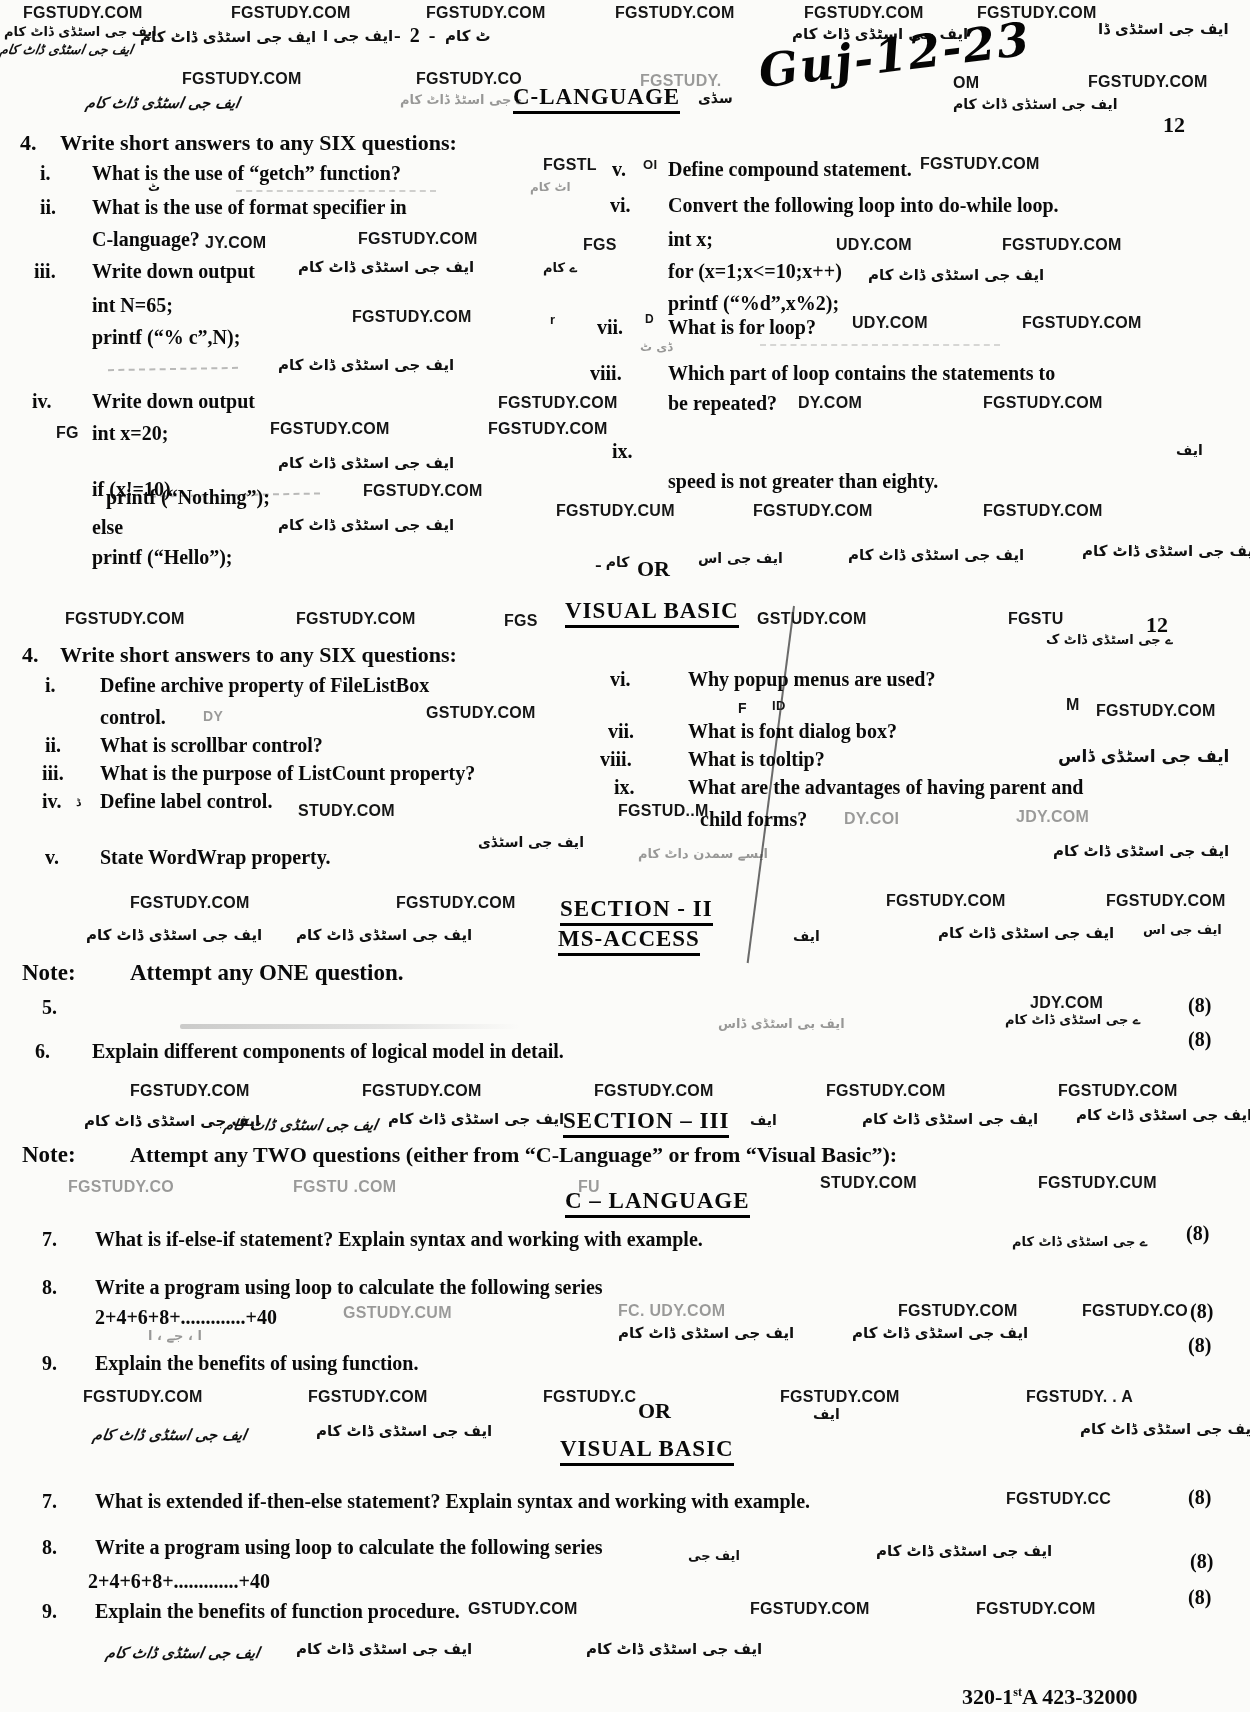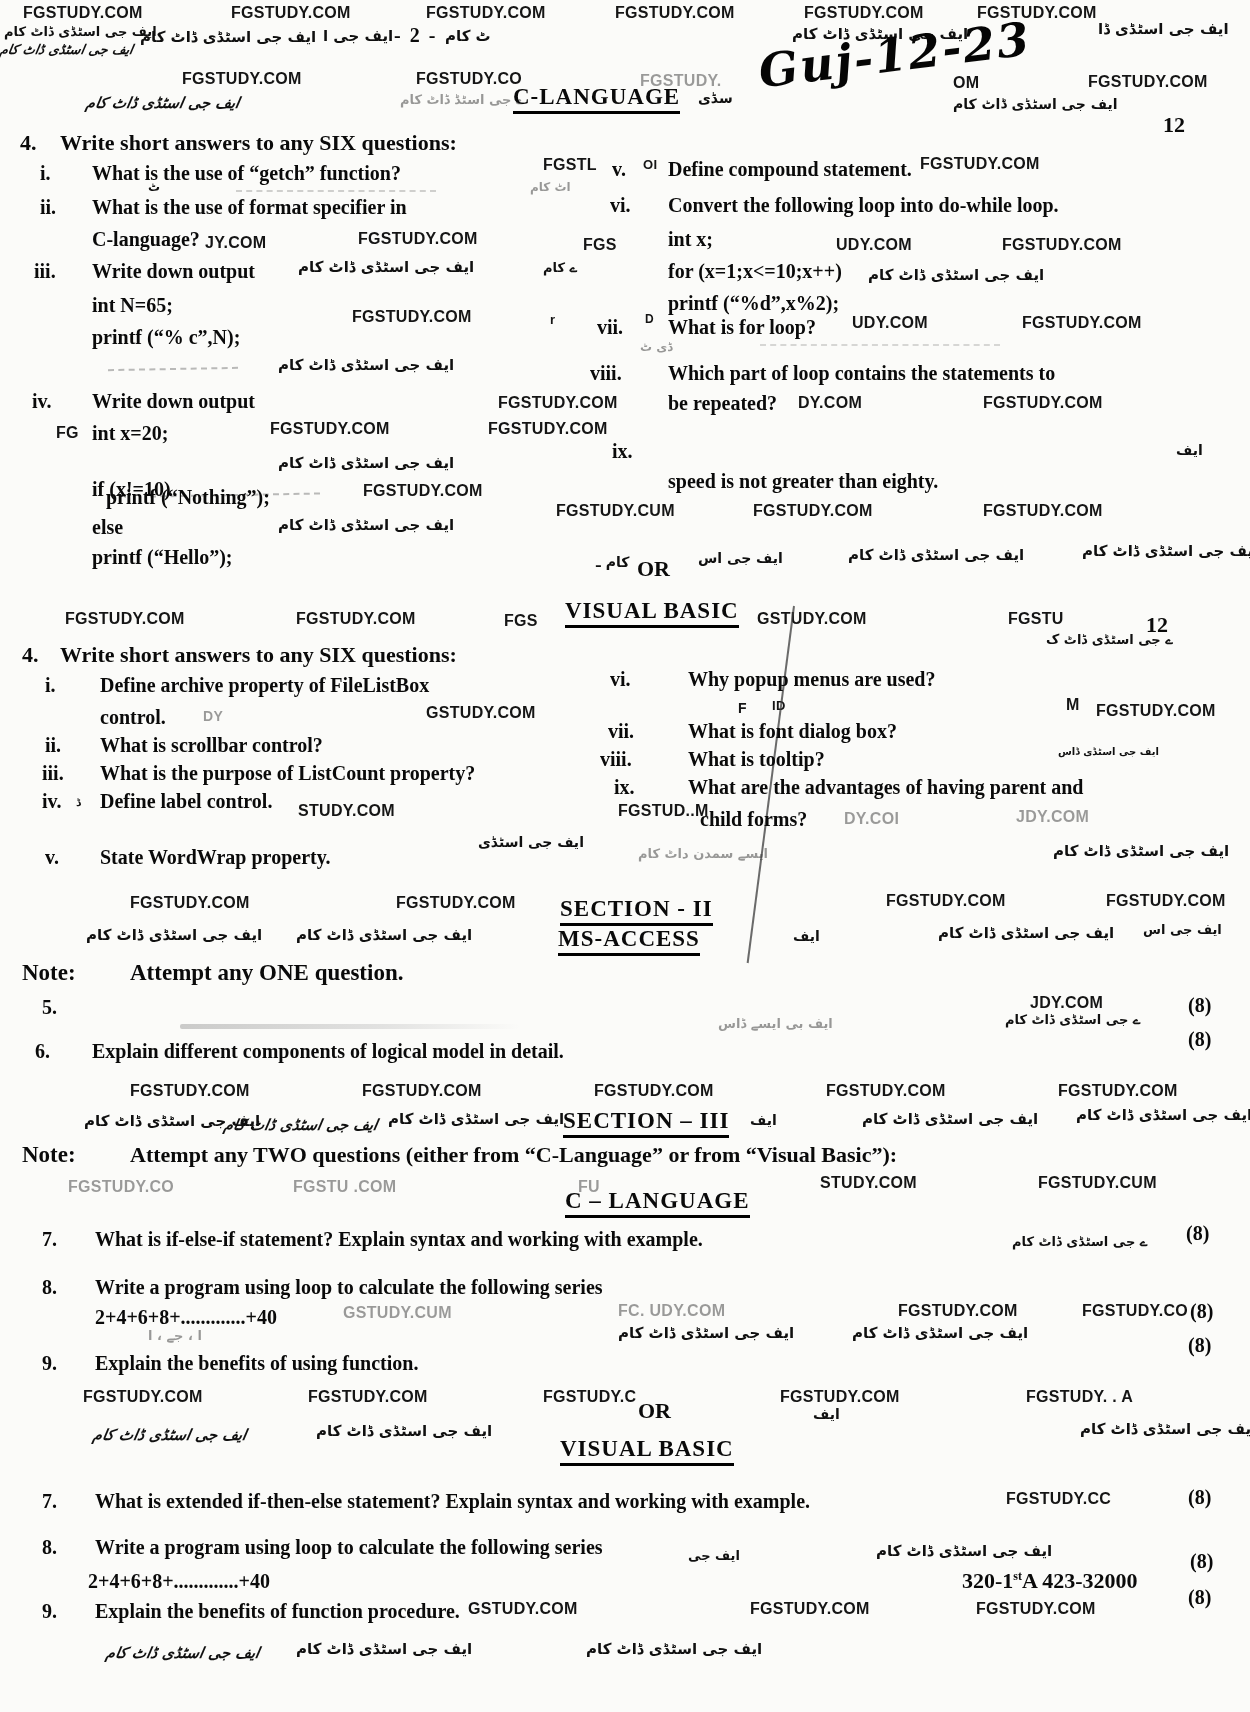--- a/index.html
+++ b/index.html
@@ -98,40 +98,40 @@
       <span class="wm-en" style="left: 504px; top: 612px;">FGS</span>
       <span class="wm-en" style="left: 757px; top: 610px;">GSTUDY.COM</span>
       <span class="wm-en" style="left: 1008px; top: 610px;">FGSTU</span>
       <span class="wm-ur" style="left: 1046px; top: 632px; font-size: 13px;">ے جی اسٹڈی ڈاٹ ک</span>
       <span class="wm-en faded" style="left: 203px; top: 708px; font-size: 14px;">DY</span>
       <span class="wm-en" style="left: 426px; top: 704px;">GSTUDY.COM</span>
       <span class="wm-en" style="left: 738px; top: 700px; font-size: 14px;">F</span>
       <span class="wm-en" style="left: 772px; top: 698px; font-size: 13px;">ID</span>
       <span class="wm-en" style="left: 1066px; top: 696px;">M</span>
       <span class="wm-en" style="left: 1096px; top: 702px;">FGSTUDY.COM</span>
-      <span class="wm-ur" style="left: 1058px; top: 746px; font-size: 10px;">ایف جی اسٹڈی ڈاس</span>
+      <span class="wm-ur" style="left: 1058px; top: 746px; font-size: 17px;">ایف جی اسٹڈی ڈاس</span>
       <span class="wm-ur" style="left: 76px; top: 796px; font-size: 11px;">ڈ</span>
       <span class="wm-en" style="left: 298px; top: 802px;">STUDY.COM</span>
       <span class="wm-en" style="left: 618px; top: 802px;">FGSTUD..M</span>
       <span class="wm-en faded" style="left: 844px; top: 810px;">DY.COI</span>
       <span class="wm-en faded" style="left: 1016px; top: 808px;">JDY.COM</span>
       <span class="wm-ur" style="left: 478px; top: 834px; font-size: 14px;">ایف جی اسٹڈی</span>
       <span class="wm-ur faded" style="left: 638px; top: 846px; font-size: 13px;">ایسے سمدن داٹ کام</span>
       <span class="wm-ur" style="left: 1053px; top: 842px;">ایف جی اسٹڈی ڈاٹ کام</span>
       <span class="wm-en" style="left: 130px; top: 894px;">FGSTUDY.COM</span>
       <span class="wm-en" style="left: 396px; top: 894px;">FGSTUDY.COM</span>
       <span class="wm-en" style="left: 886px; top: 892px;">FGSTUDY.COM</span>
       <span class="wm-en" style="left: 1106px; top: 892px;">FGSTUDY.COM</span>
       <span class="wm-ur" style="left: 86px; top: 926px;">ایف جی اسٹڈی ڈاٹ کام</span>
       <span class="wm-ur" style="left: 296px; top: 926px;">ایف جی اسٹڈی ڈاٹ کام</span>
       <span class="wm-ur" style="left: 793px; top: 928px; font-size: 14px;">ایف</span>
       <span class="wm-ur" style="left: 938px; top: 924px;">ایف جی اسٹڈی ڈاٹ کام</span>
       <span class="wm-ur" style="left: 1143px; top: 922px; font-size: 13px;">ایف جی اس</span>
       <span class="wm-en" style="left: 1030px; top: 994px;">JDY.COM</span>
-      <span class="wm-ur faded" style="left: 718px; top: 1016px; font-size: 13px;">ایف بی ایسے ڈاس</span>
+      <span class="wm-ur faded" style="left: 718px; top: 1016px; font-size: 13px;">ایف بی اسٹڈی ڈاس</span>
       <span class="wm-ur" style="left: 1005px; top: 1012px; font-size: 13px;">ے جی اسٹڈی ڈاٹ کام</span>
       <span class="wm-en" style="left: 130px; top: 1082px;">FGSTUDY.COM</span>
       <span class="wm-en" style="left: 362px; top: 1082px;">FGSTUDY.COM</span>
       <span class="wm-en" style="left: 594px; top: 1082px;">FGSTUDY.COM</span>
       <span class="wm-en" style="left: 826px; top: 1082px;">FGSTUDY.COM</span>
       <span class="wm-en" style="left: 1058px; top: 1082px;">FGSTUDY.COM</span>
       <span class="wm-ur" style="left: 84px; top: 1112px;">ایف جی اسٹڈی ڈاٹ کام</span>
       <span class="wm-ur2" style="left: 224px; top: 1116px;">ایف جی اسٹڈی ڈاٹ کام</span>
       <span class="wm-ur" style="left: 388px; top: 1110px;">ایف جی اسٹڈی ڈاٹ کام</span>
       <span class="wm-ur" style="left: 750px; top: 1112px; font-size: 14px;">ایف</span>
@@ -301,17 +301,17 @@
 
   <div class="t" style="left:42px;top:1536px;">8.</div>
   <div class="t" style="left:95px;top:1536px;">Write a program using loop to calculate the following series</div>
   <div class="t" style="left:88px;top:1570px;">2+4+6+8+.............+40</div>
   <div class="t marks" style="left:1190px;top:1550px;">(8)</div>
 
   <div class="t" style="left:42px;top:1600px;">9.</div>
   <div class="t" style="left:95px;top:1600px;">Explain the benefits of function procedure.</div>
   <div class="t marks" style="left:1188px;top:1586px;">(8)</div>
 
-  <div class="t big" style="left:962px;top:1568px;">
+  <div class="t big" style="left:962px;top:1684px;">
     <span>320-1</span><sup>st</sup><span>A 423-32000</span>
   </div>
 
 </div>
 
 </body></html>

